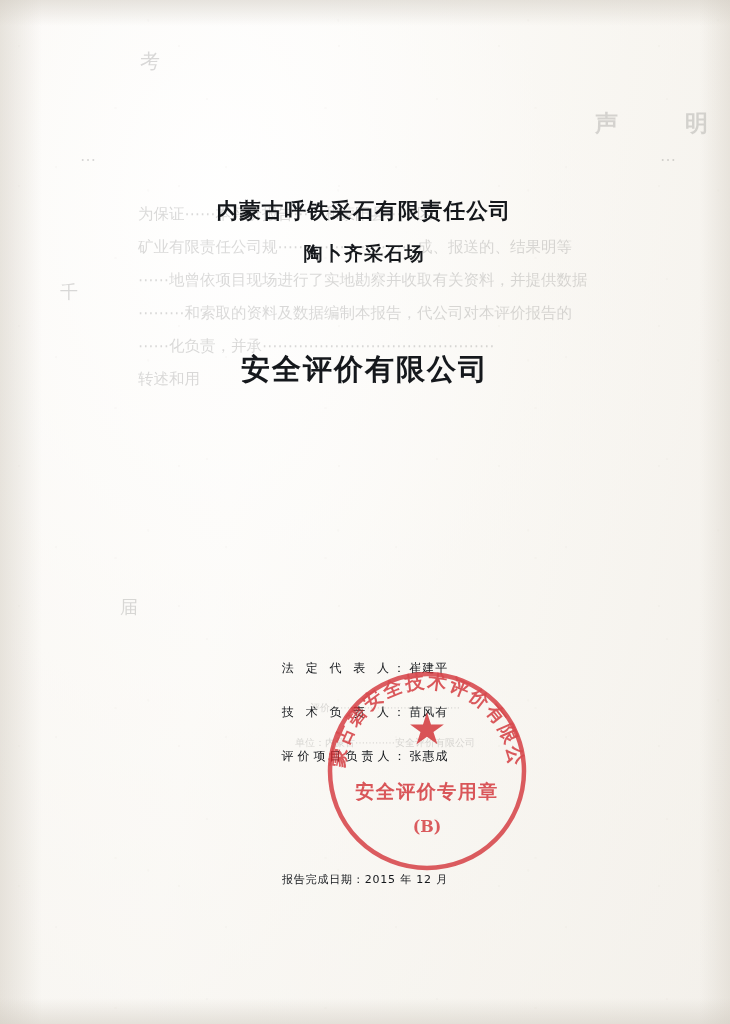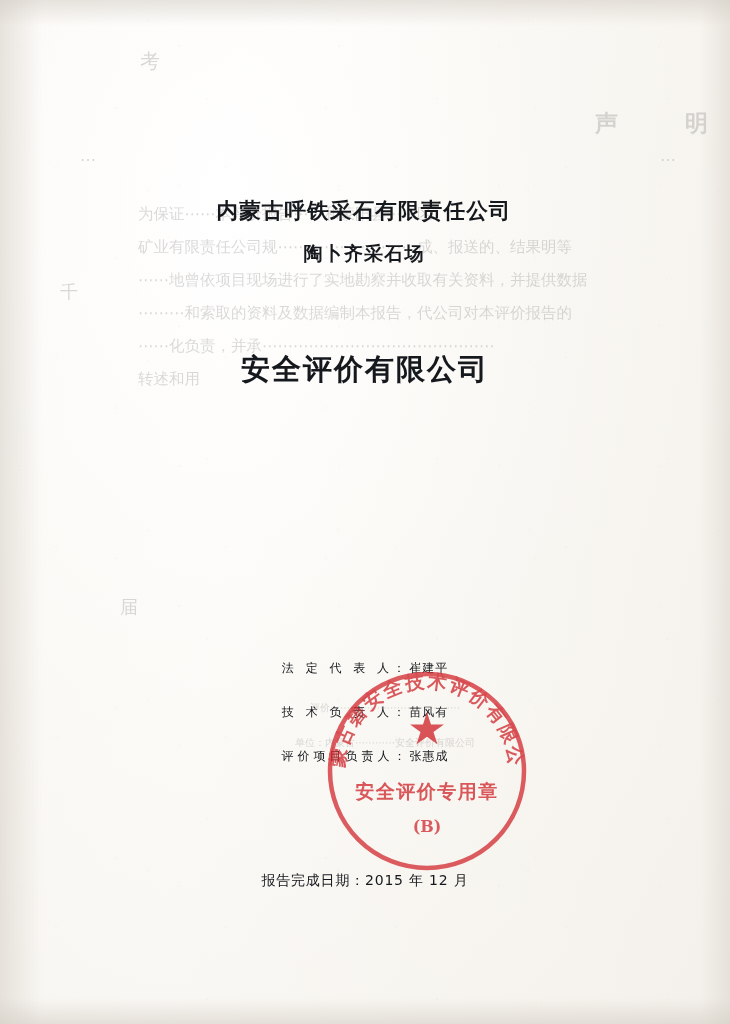--- a/index.html
+++ b/index.html
@@ -192,21 +192,21 @@
   }
   .sig-row .sig-label { letter-spacing: 4px; }
   .sig-row .sig-value { letter-spacing: 1px; }
 
   .date-line {
     position: absolute;
     top: 872px;
     left: 0;
     width: 730px;
     text-align: center;
-    font-size: 14px;
+    font-size: 11px;
     letter-spacing: 0.8px;
     font-family: "DejaVu Sans", "Liberation Sans", sans-serif;
   }
 
   
   .seal {
     position: absolute;
     left: 318px;
     top: 662px;
     width: 218px;

